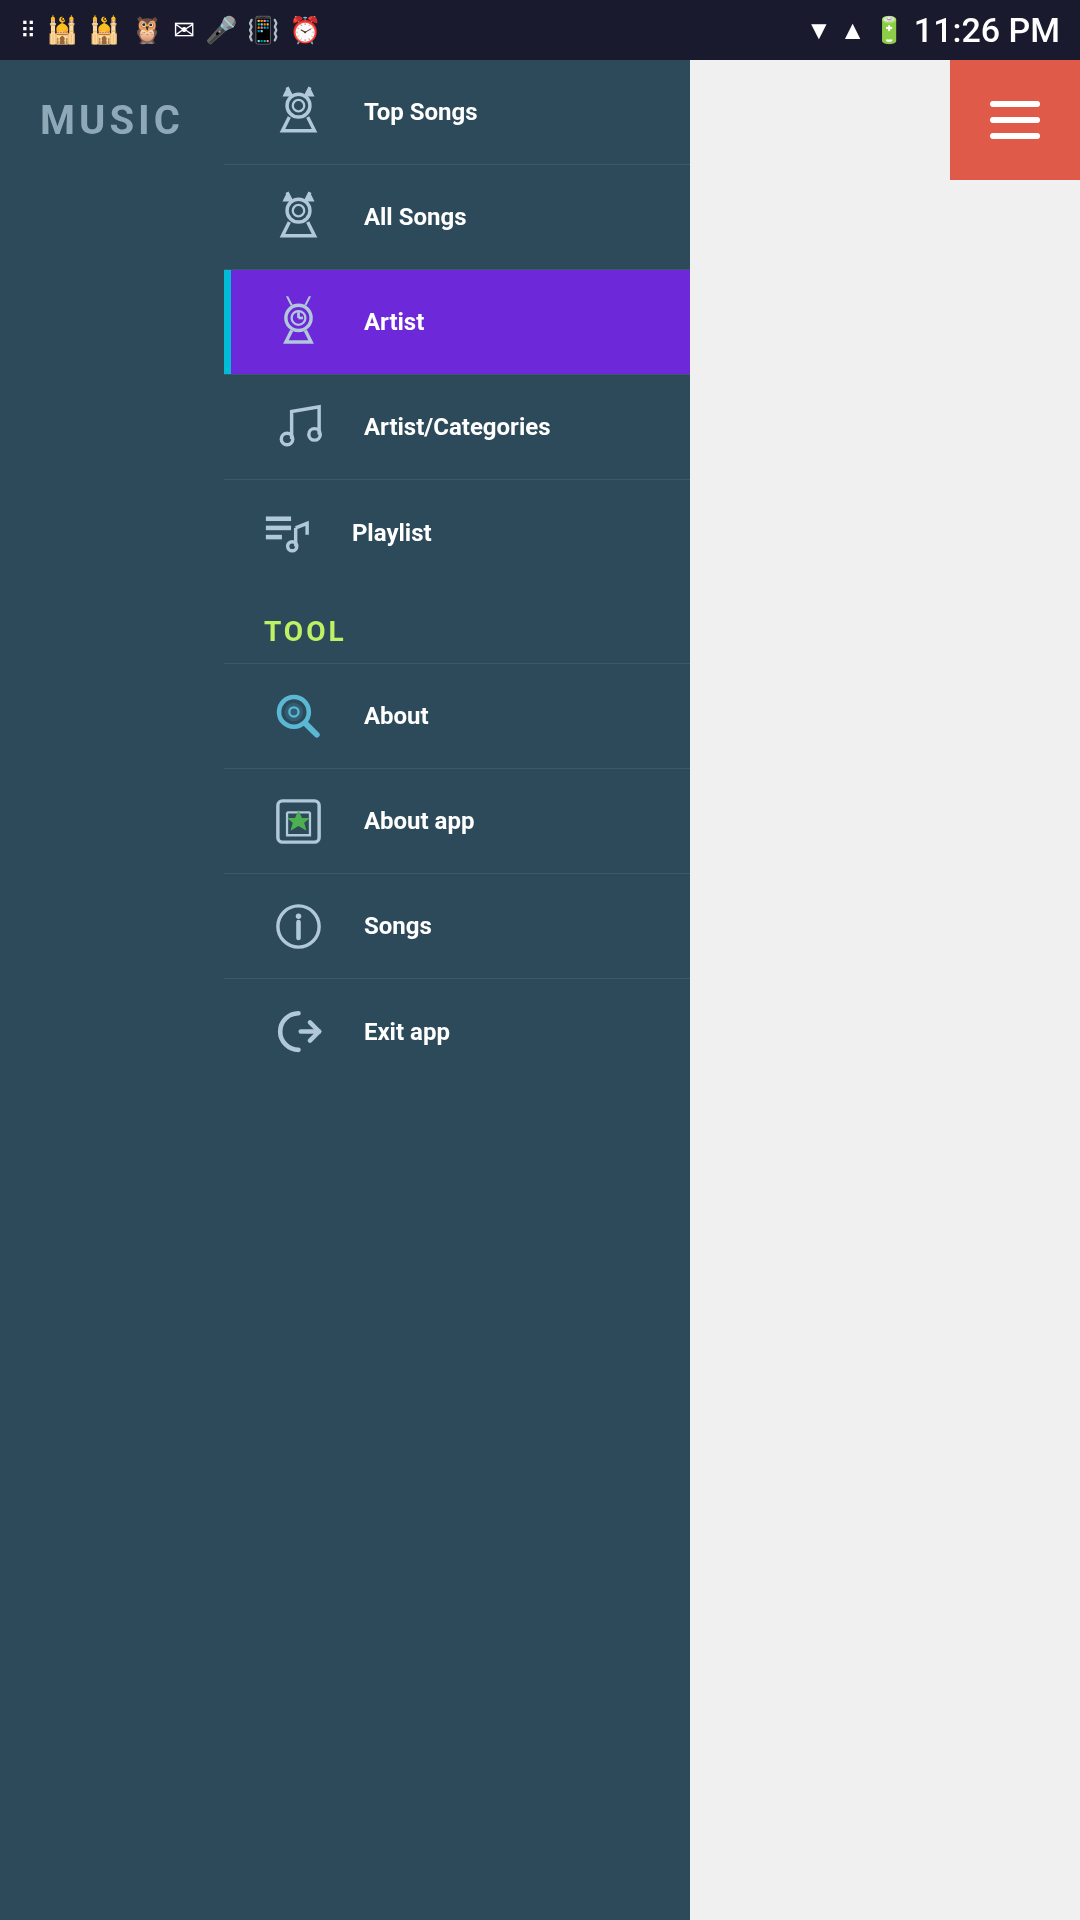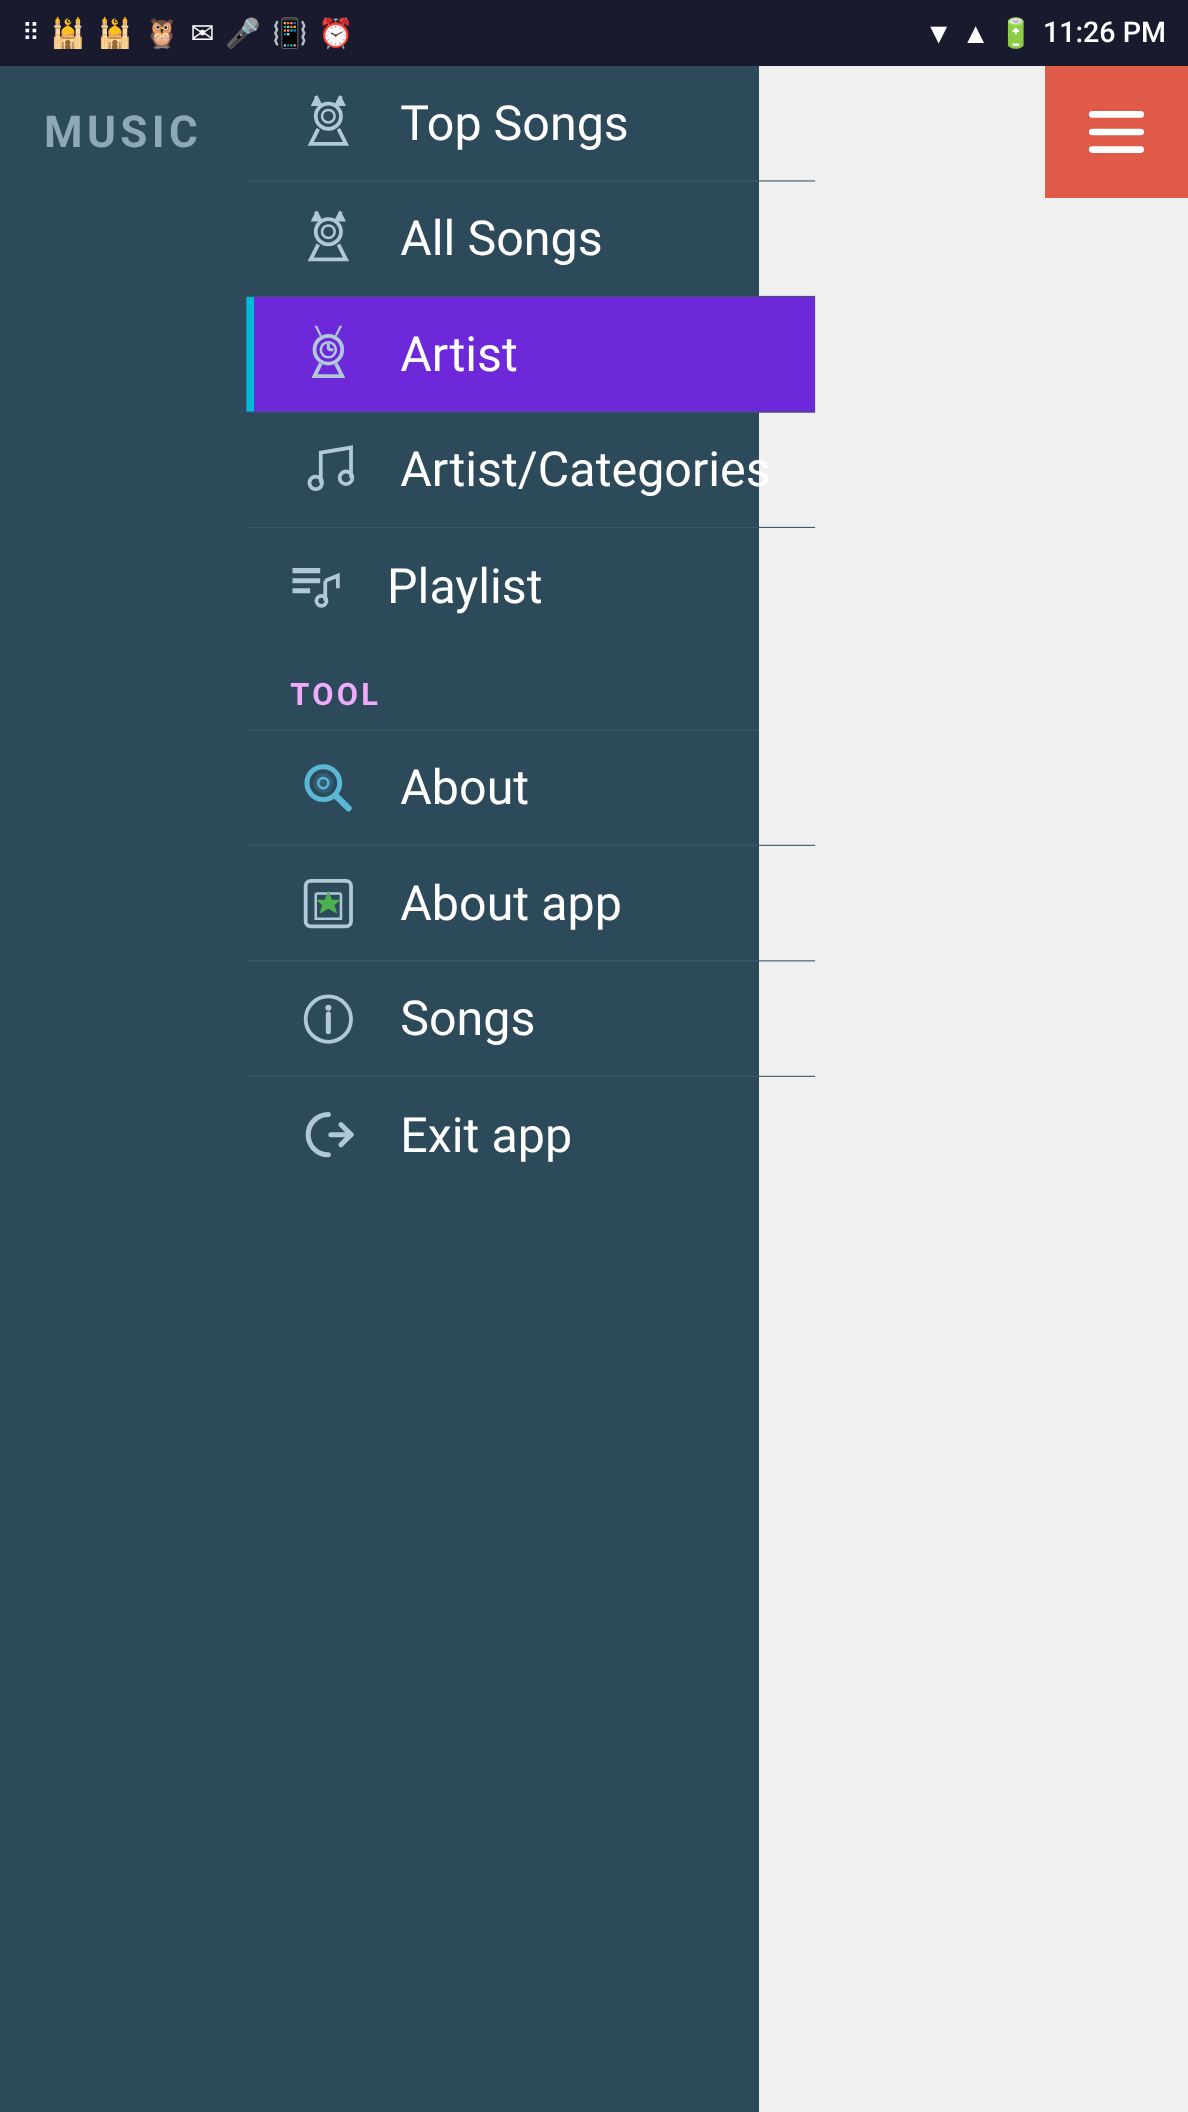--- a/index.html
+++ b/index.html
@@ -43,21 +43,21 @@
       gap: 8px;
     }
 
     .status-icon {
       color: #ffffff;
       font-size: 22px;
     }
 
     .status-time {
       color: #ffffff;
-      font-size: 26px;
+      font-size: 34px;
       font-weight: 500;
       text-align: right;
     }
 
     
     .app-container {
       display: flex;
       flex: 1;
       height: calc(1920px - 60px);
     }
@@ -122,28 +122,28 @@
       height: 70px;
       display: flex;
       align-items: center;
       justify-content: center;
       margin-right: 30px;
       flex-shrink: 0;
     }
 
     .menu-item-label {
       color: #ffffff;
-      font-size: 44px;
-      font-weight: 400;
+      font-size: 24px;
+      font-weight: 700;
     }
 
     
     .section-header {
       padding: 30px 40px 15px;
-      color: #f0abfc;
+      color: #bef264;
       font-size: 28px;
       font-weight: 700;
       letter-spacing: 3px;
       text-transform: uppercase;
       border-bottom: 1px solid #3a5a6a;
     }
 
     
     .right-panel {
       flex: 1;

